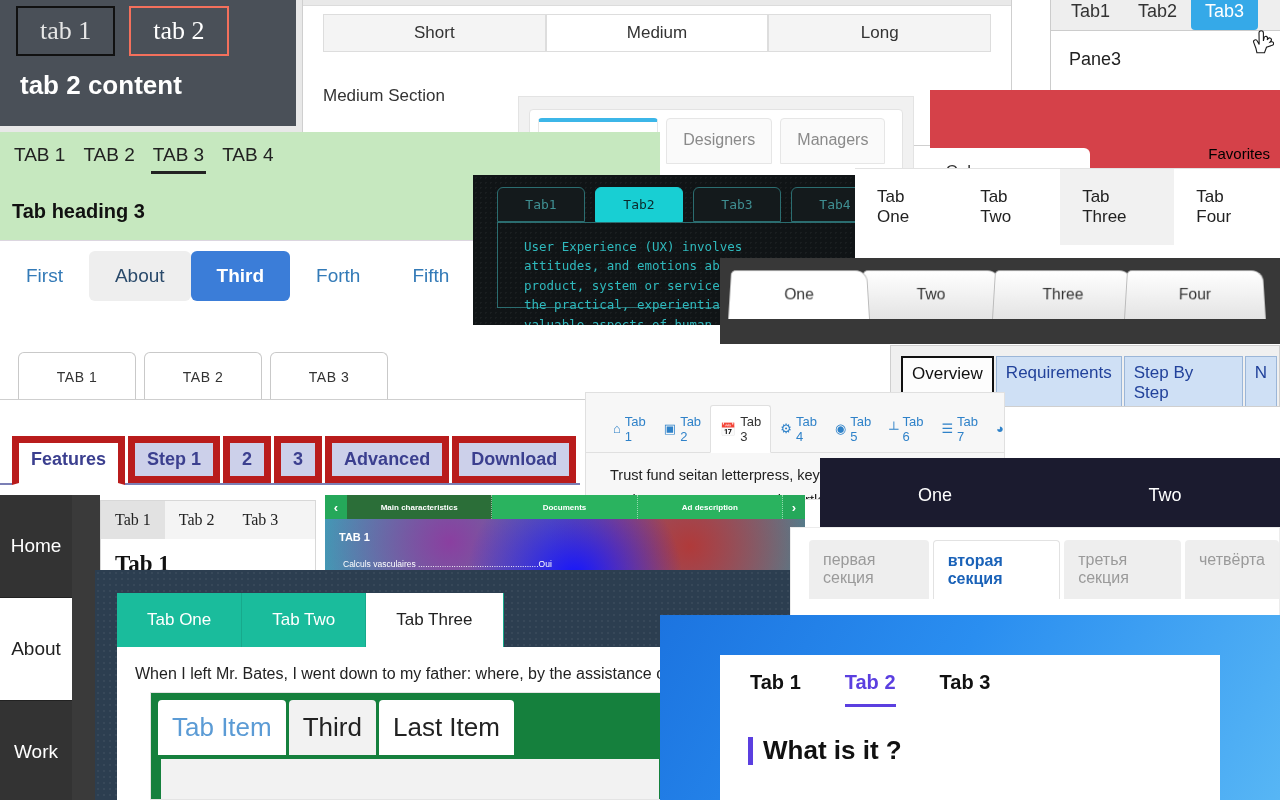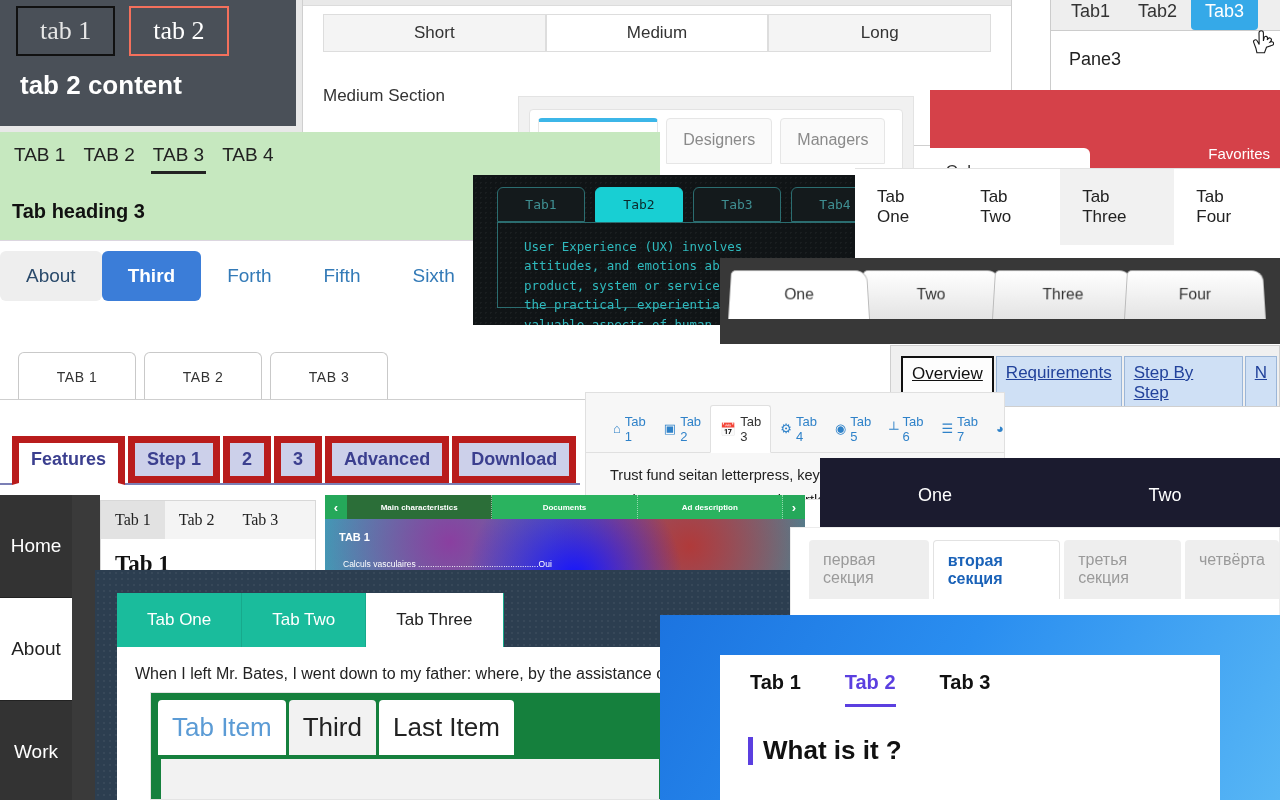--- a/index.html
+++ b/index.html
@@ -46,21 +46,21 @@
   #p-tab123 .tabs{display:flex;background:#eeeeee;border-bottom:1px solid #ccc;padding:4px 6px 0 6px;}
   #p-tab123 .tab{padding:8px 14px;font-size:18px;color:#333;border-radius:4px;}
   #p-tab123 .tab.active{background:#35a9e8;color:#fff;}
   #p-tab123 .pane{font-size:18px;color:#222;padding:18px 0 0 18px;}
 
   
   #p-red{left:930px;top:90px;width:350px;height:90px;background:#d54149;}
   #p-red .tabwrap{position:absolute;left:-80px;top:58px;width:320px;}
   #p-red .tab-white{background:#fff;border-radius:6px 6px 0 0;text-align:center;font-size:17px;
      color:#333;padding:14px 0;width:240px;}
-  #p-red .fav{position:absolute;right:10px;top:55px;color:#ffffff;font-size:15px;}
+  #p-red .fav{position:absolute;right:10px;top:55px;color:#000000;font-size:15px;}
 
   
   #p-green{left:0;top:132px;width:660px;height:108px;background:#c6e8bf;}
   #p-green .tabs{display:flex;gap:14px;padding:10px 0 0 12px;}
   #p-green .tab{font-size:19px;color:#222;padding:2px 2px 5px 2px;}
   #p-green .tab.active{border-bottom:3px solid #222;}
   #p-green .heading{font-size:20px;font-weight:bold;color:#111;padding:26px 0 0 12px;}
 
   
   #p-pills{left:0;top:240px;width:720px;height:78px;background:#fff;border-top:1px solid #dcd6e0;}
@@ -96,21 +96,21 @@
      transform:perspective(60px) rotateX(3deg);transform-origin:bottom;
      border-radius:5px 12px 0 0;margin-right:-10px;}
   #p-angle .tab.active{background:#fff;z-index:4;}
   #p-angle .ipsum{position:absolute;left:0;top:86px;width:100%;background:#fff;height:26px;
      font-size:23px;font-weight:bold;color:#111;padding:4px 0 0 170px;box-sizing:border-box;}
 
   
   #p-ov{left:890px;top:345px;width:390px;height:62px;background:#f0f0f0;border:1px solid #cfcfcf;}
   #p-ov .tabs{display:flex;margin:10px 0 0 10px;border-bottom:2px solid #111;}
   #p-ov .tab{font-size:17px;color:#22429b;background:#cfe0f5;border:1px solid #9bb6d8;
-     padding:6px 9px;margin-right:2px;text-decoration:underline;}
+     padding:6px 9px;margin-right:2px;}
   #p-ov .tab.active{background:#fdfdfd;color:#111;border:2px solid #111;border-bottom:2px solid #fdfdfd;
      margin-bottom:-2px;font-weight:normal;}
 
   
   #p-tab3r{left:0;top:330px;width:600px;height:70px;background:#fff;border-bottom:1px solid #cfcfcf;}
   #p-tab3r .tabs{display:flex;gap:8px;padding:22px 0 0 18px;}
   #p-tab3r .tab{width:116px;text-align:center;font-size:14px;letter-spacing:.5px;color:#333;
      padding:16px 0;border:1px solid #c9c9c9;border-bottom:none;border-radius:6px 6px 0 0;background:#fff;}
 
   
@@ -264,20 +264,21 @@
     <div class="tab">TAB 1</div>
     <div class="tab">TAB 2</div>
     <div class="tab active">TAB 3</div>
     <div class="tab">TAB 4</div>
   </div>
   <div class="heading">Tab heading 3</div>
 </div>
 
 <div class="panel" id="p-pills">
   <div class="tabs">
+    <div class="tab">First</div>
     <div class="tab hover">About</div>
     <div class="tab active">Third</div>
     <div class="tab">Forth</div>
     <div class="tab">Fifth</div>
     <div class="tab">Sixth</div>
   </div>
 </div>
 
 <div class="panel" id="p-cyan">
   <div class="tabs">

